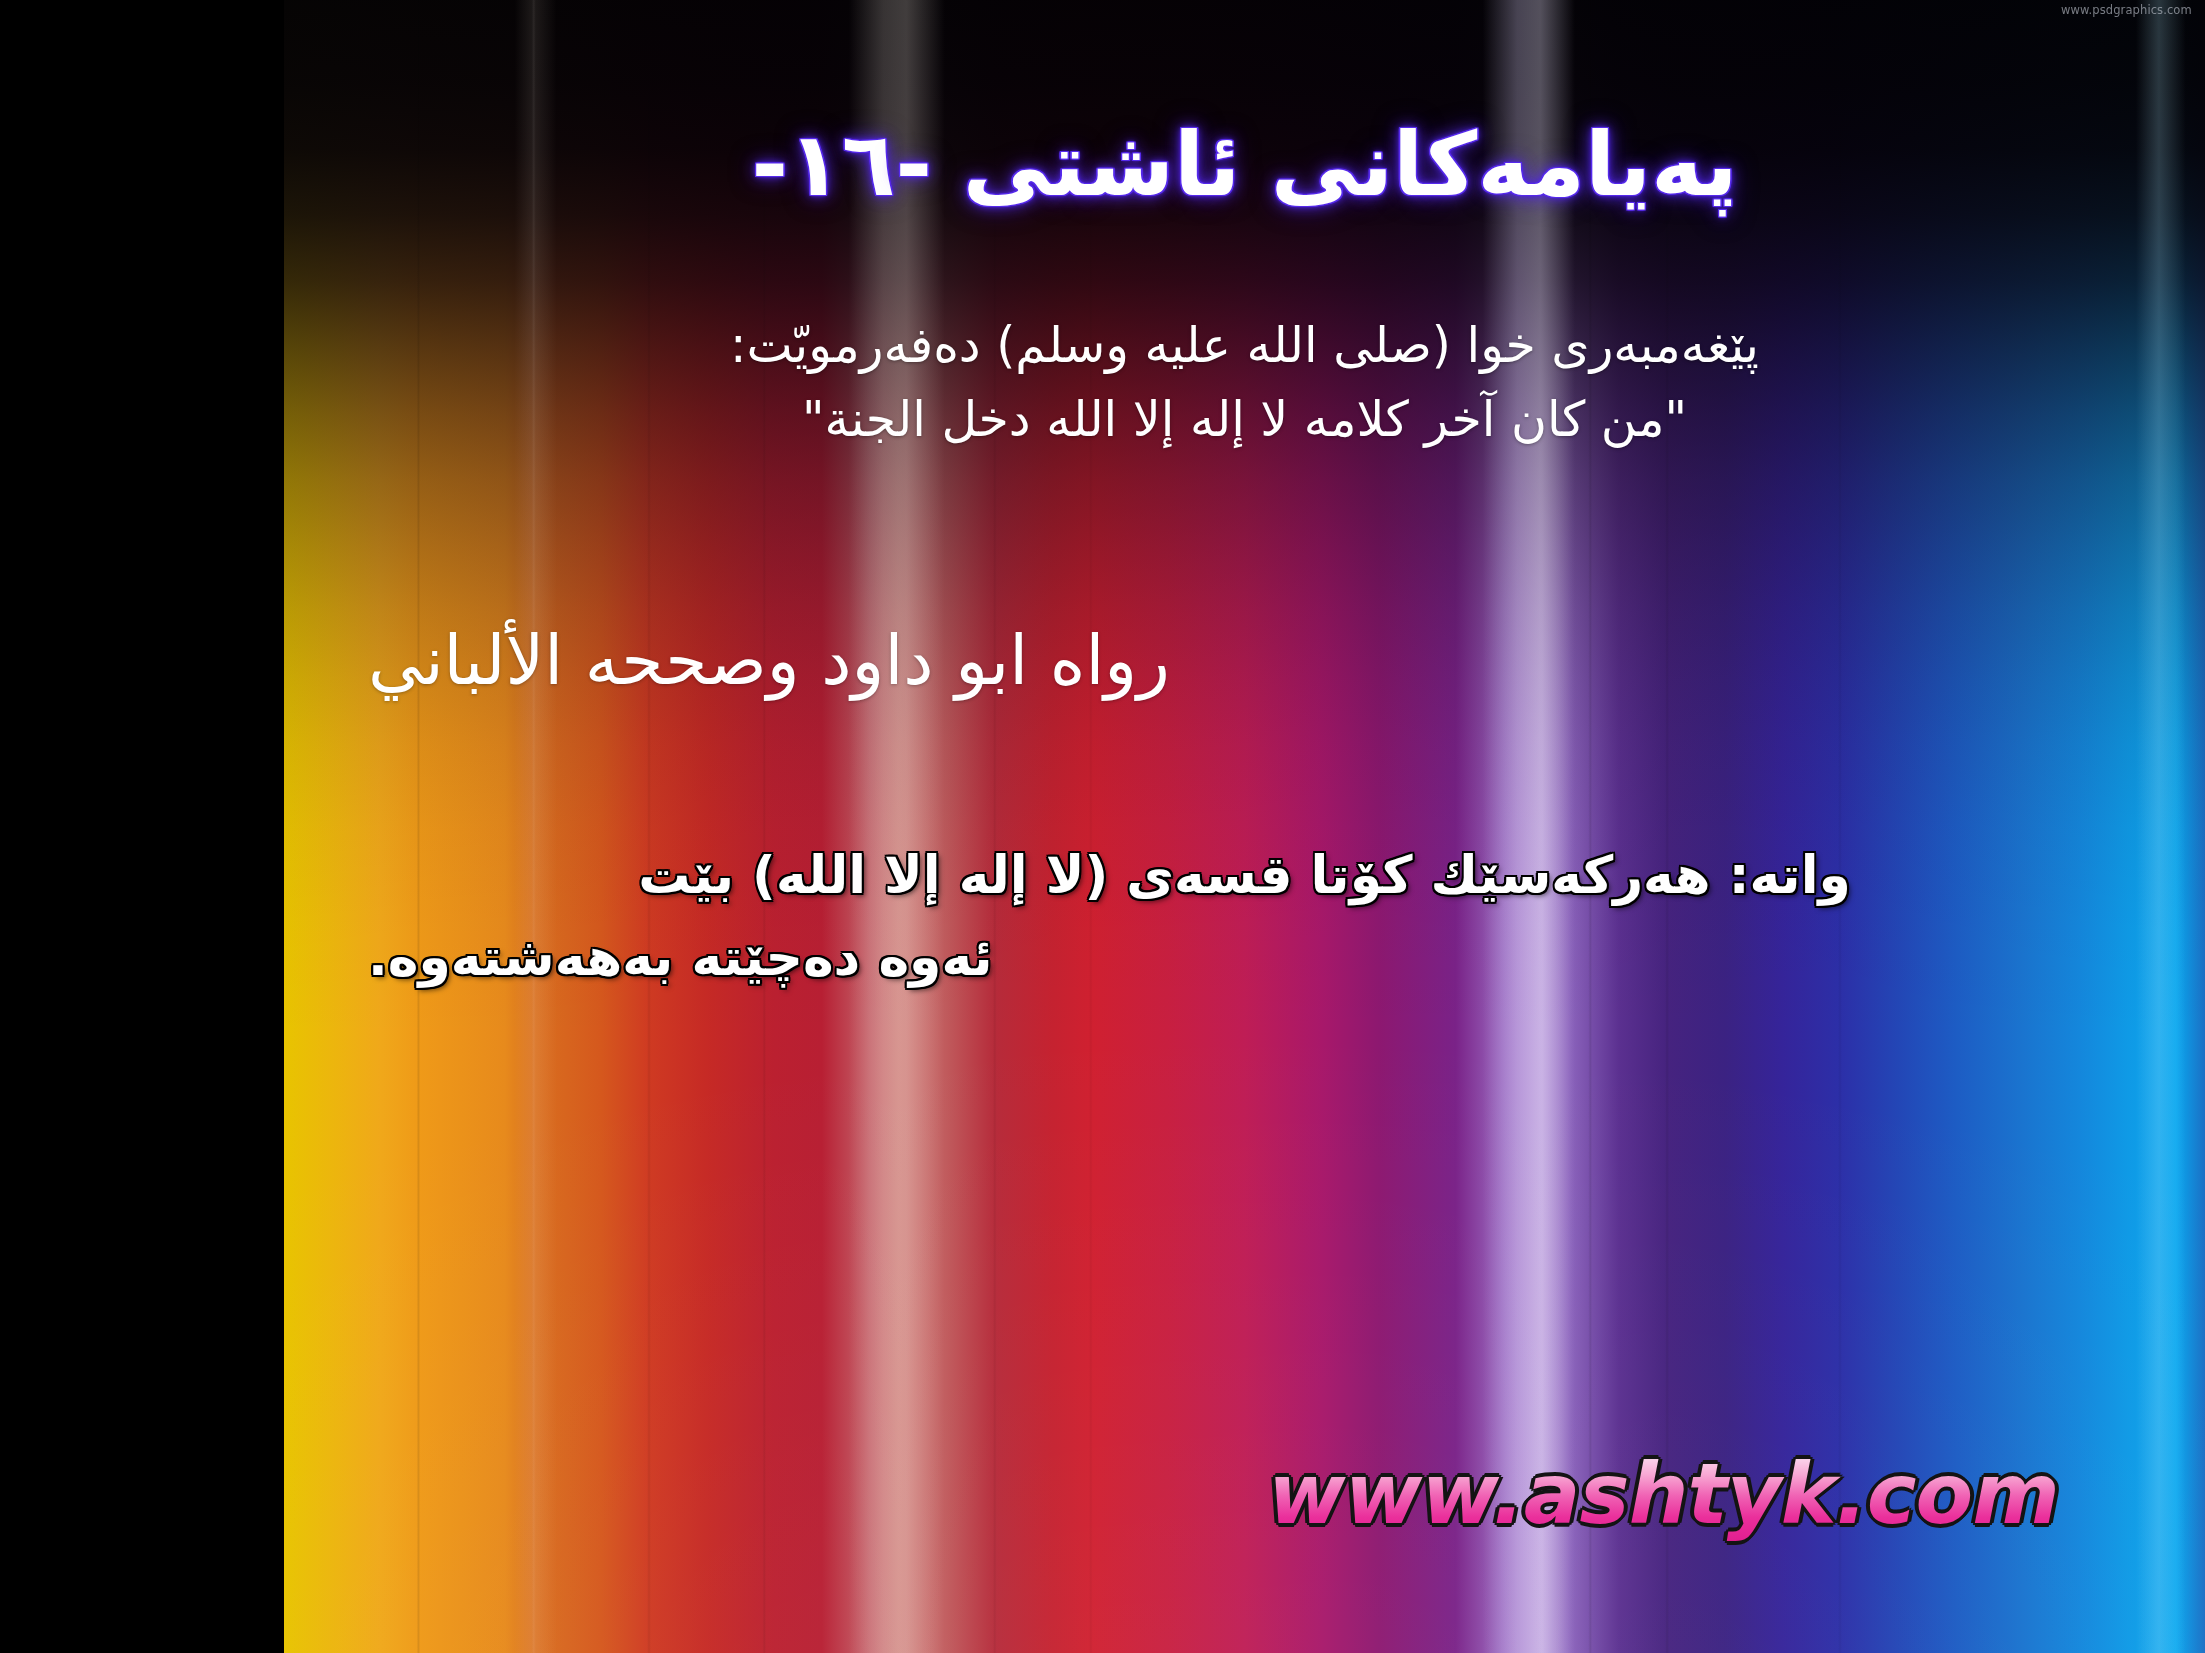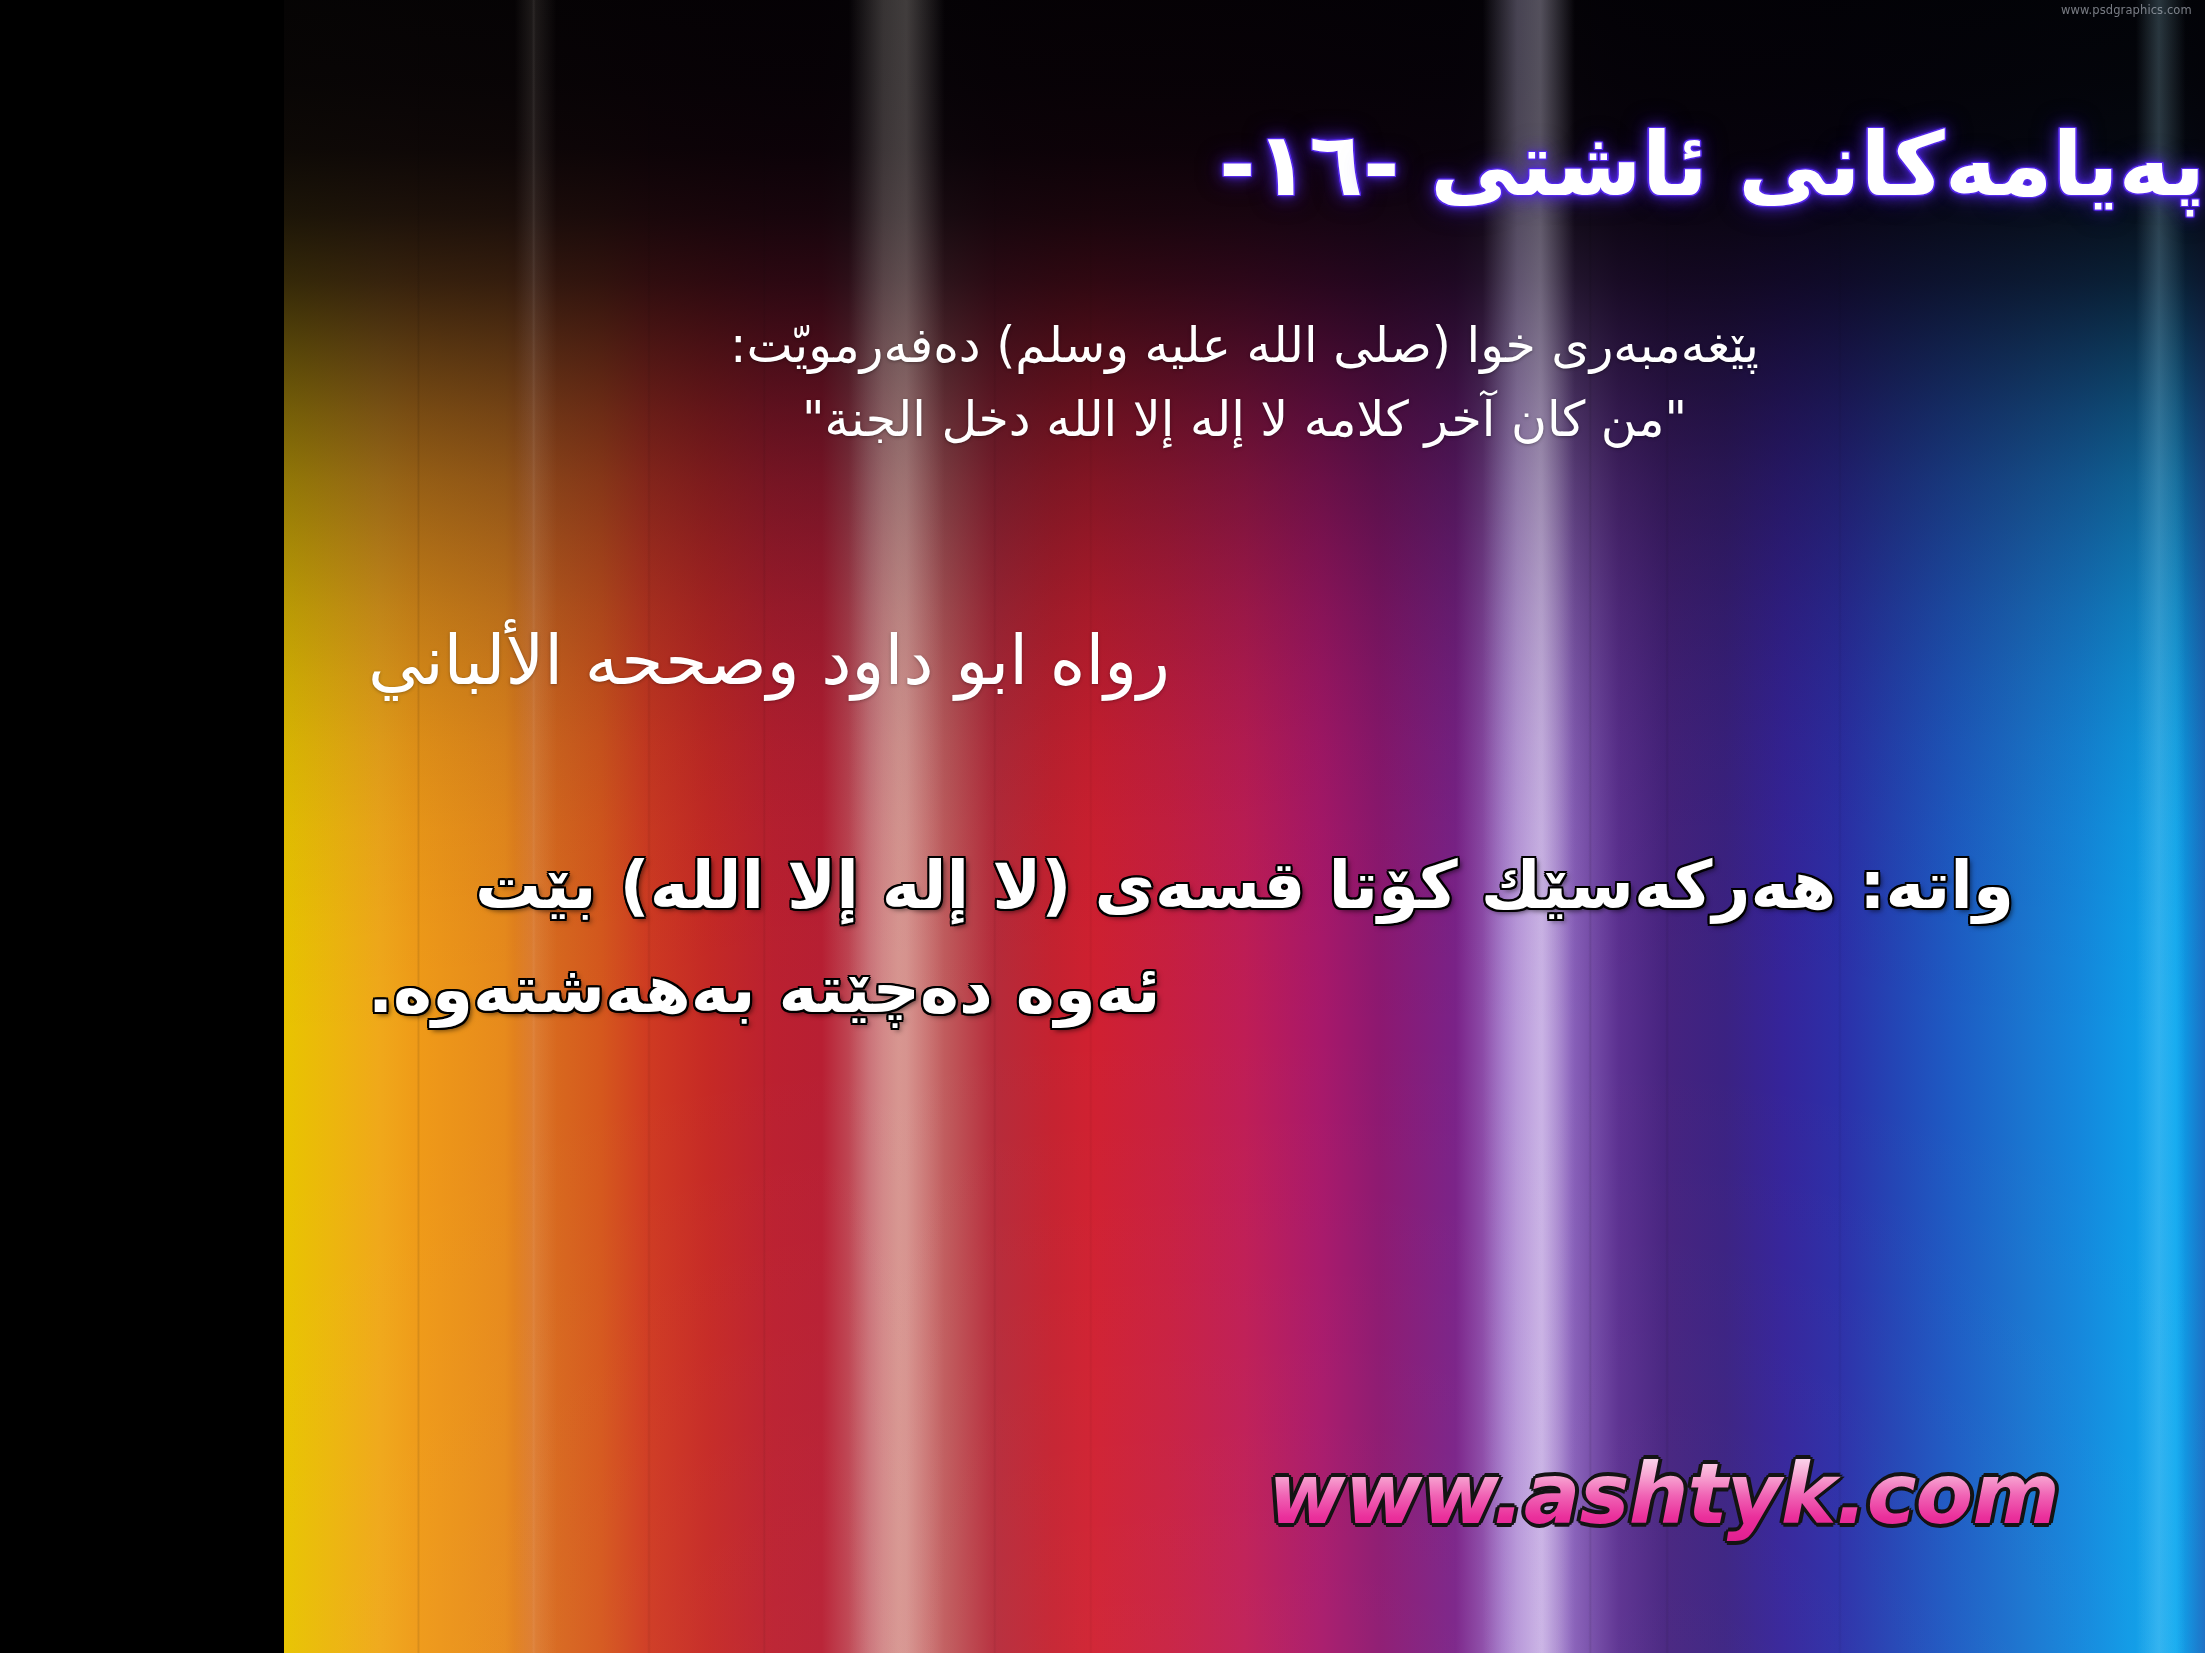--- a/index.html
+++ b/index.html
@@ -122,21 +122,21 @@
     font-family: "DejaVu Sans", "Liberation Sans", sans-serif;
     letter-spacing: 0.1px;
     white-space: nowrap;
   }
 
   .title {
     position: absolute;
     top: 57px;
     left: 0;
     right: 0;
-    text-align: right;
+    text-align: center;
     font-size: 88px;
     line-height: 1.12;
     color: #ffffff;
     font-weight: 700;
     direction: rtl;
     white-space: nowrap;
     text-shadow:
       0 0 1.3px #5b2ff0,
       0 0 3.1px #5b2ff0,
       0 0 6.2px #4a1fe0,
@@ -179,21 +179,21 @@
   }
 
   .meaning-block {
     position: absolute;
     top: 834px;
     right: 84px;
     left: 84px;
     direction: rtl;
     text-align: center;
     color: #ffffff;
-    font-size: 66px;
+    font-size: 52px;
     line-height: 1.58;
     font-weight: 600;
     text-shadow:
       2.2px 0 0 #000, -2.2px 0 0 #000,
       0 2.2px 0 #000, 0 -2.2px 0 #000,
       1.8px 1.8px 0 #000, -1.8px 1.8px 0 #000,
       1.8px -1.8px 0 #000, -1.8px -1.8px 0 #000,
       3.1px 3.1px 5.3px rgba(0,0,0,0.55);
   }
   .meaning-line { display: block; white-space: nowrap; }

